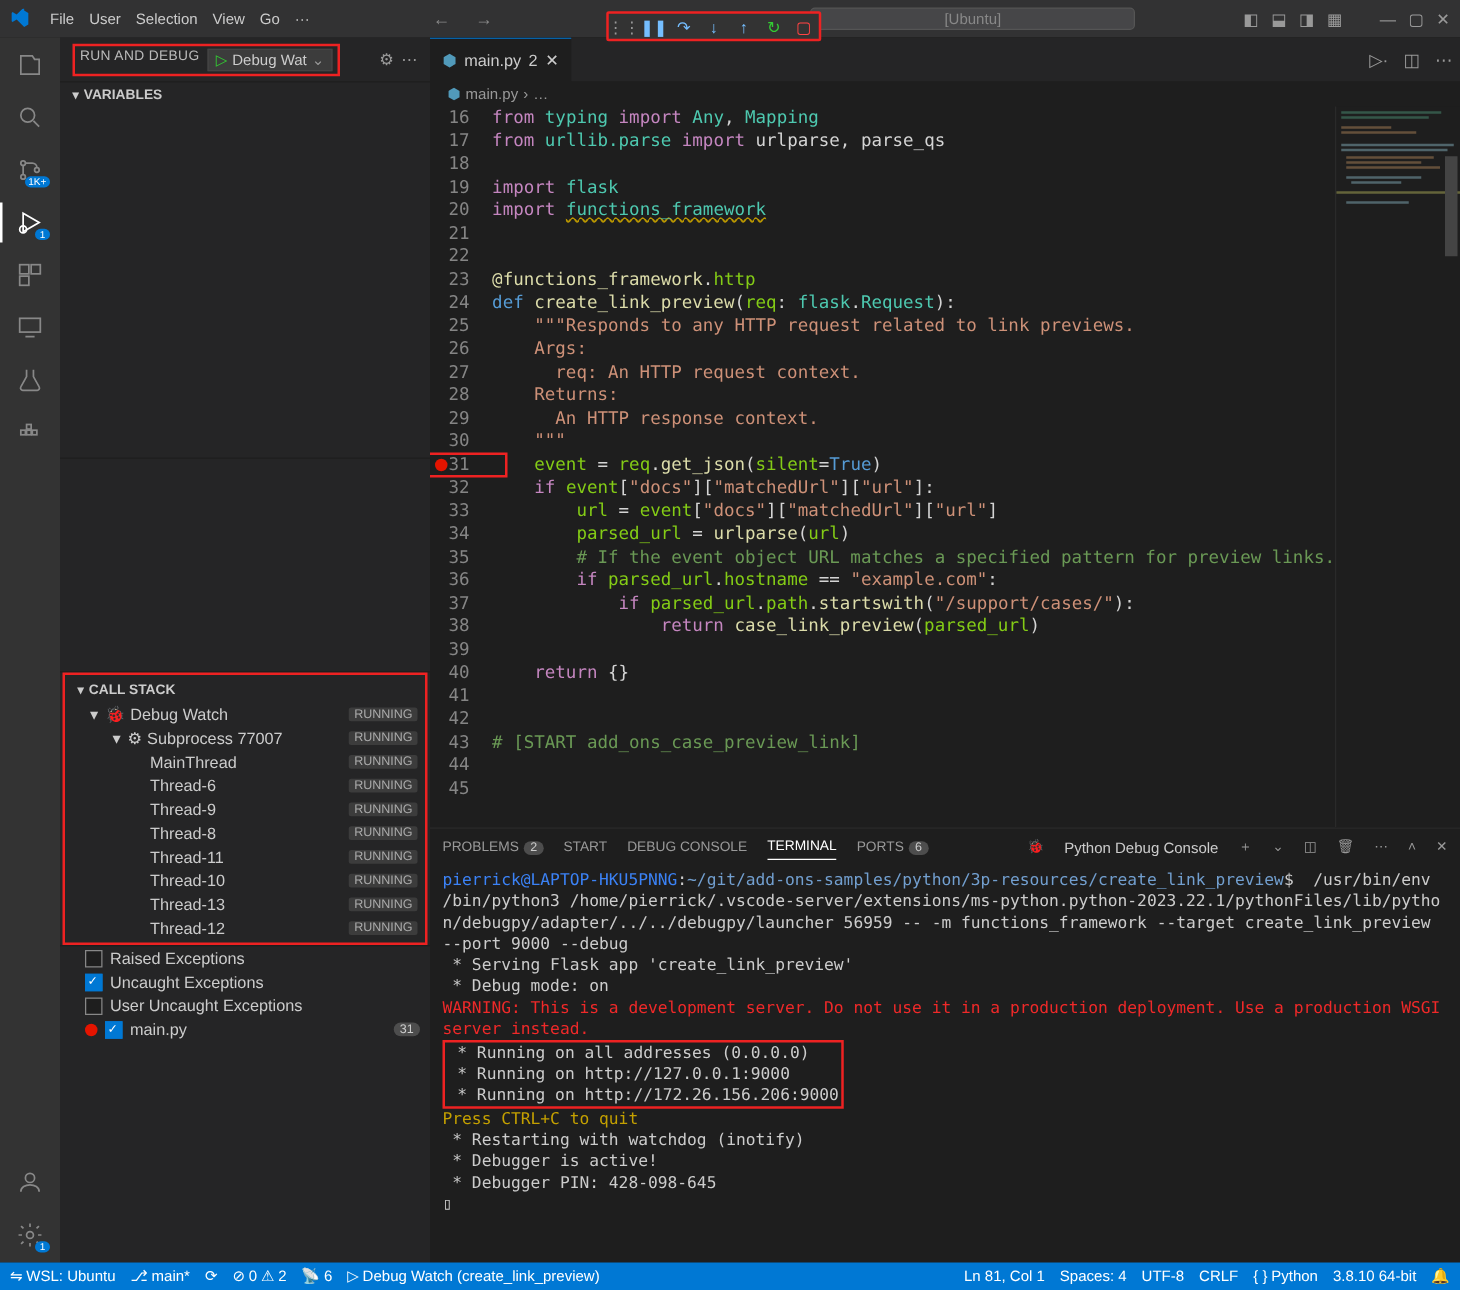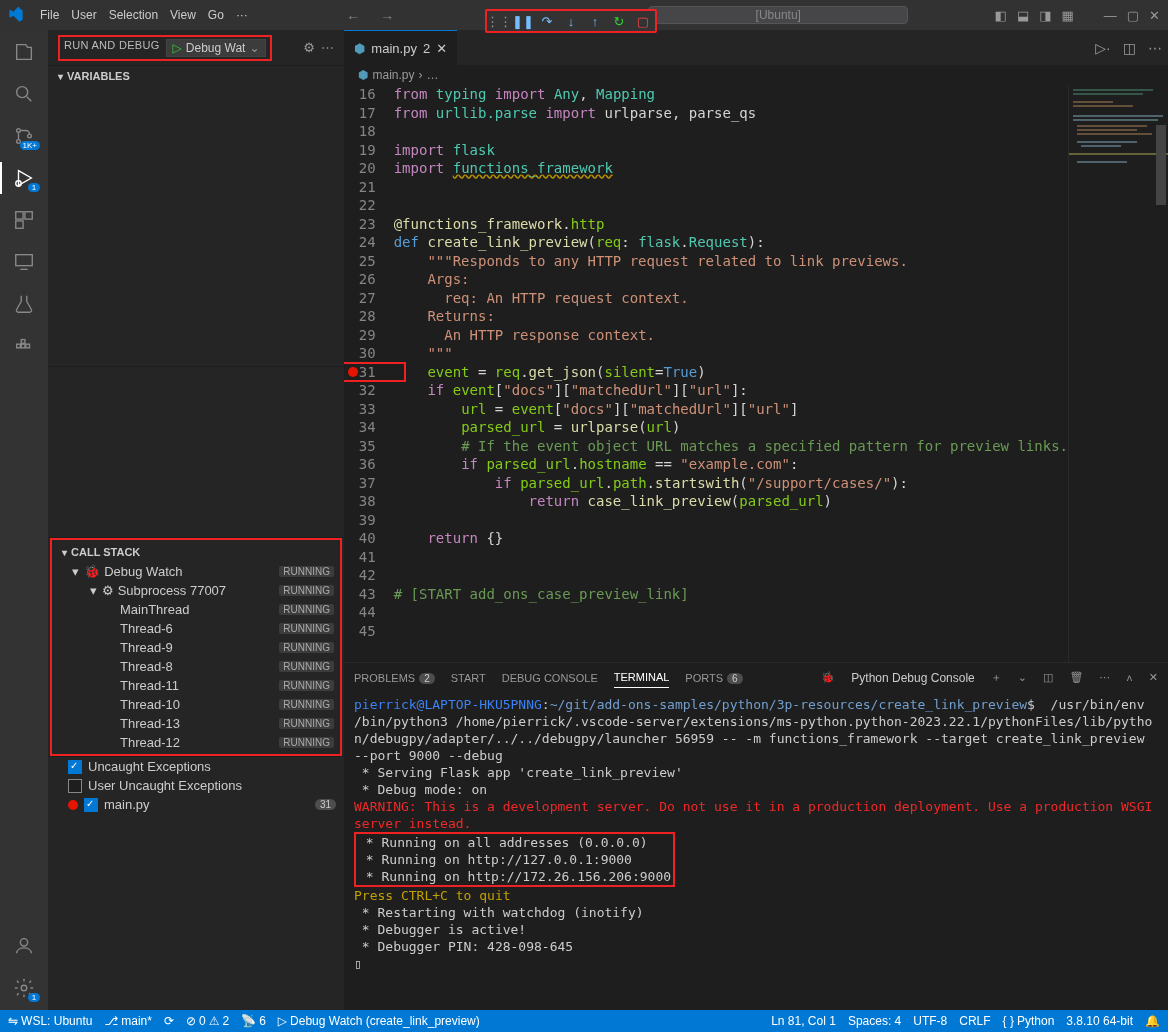--- a/index.html
+++ b/index.html
@@ -264,20 +264,24 @@
               <span class="lbl">Thread-12</span>
               <span class="cs-status">RUNNING</span>
             </div>
           </div>
       </div>
     </div>
 
     <div class="section">
       <div id="bp-body" class="sec-body">
           <div class="bp-item">
+            <span class="cbox"></span>
+            <span>Raised Exceptions</span>
+          </div>
+          <div class="bp-item">
             <span class="cbox chk"></span>
             <span>Uncaught Exceptions</span>
           </div>
           <div class="bp-item">
             <span class="cbox"></span>
             <span>User Uncaught Exceptions</span>
           </div>
           <div class="bp-item">
             <span class="red-dot"></span>
             <span class="cbox chk"></span>

